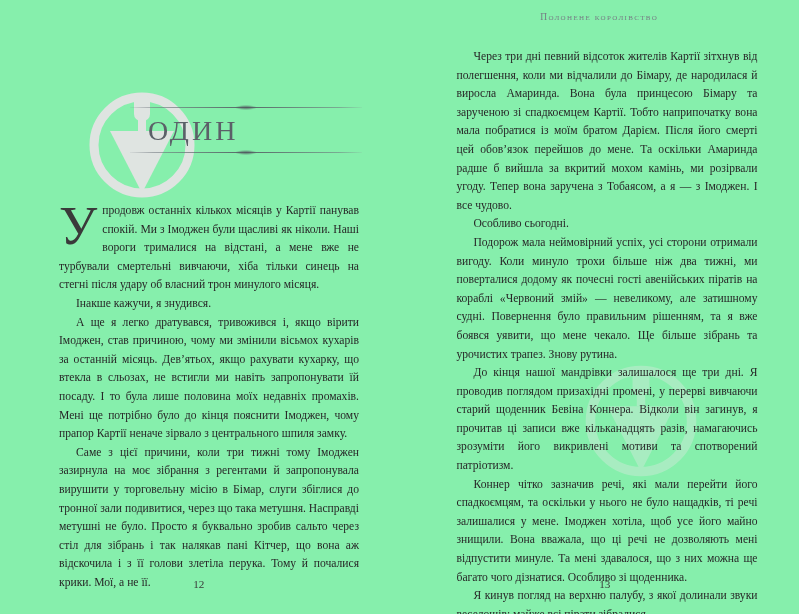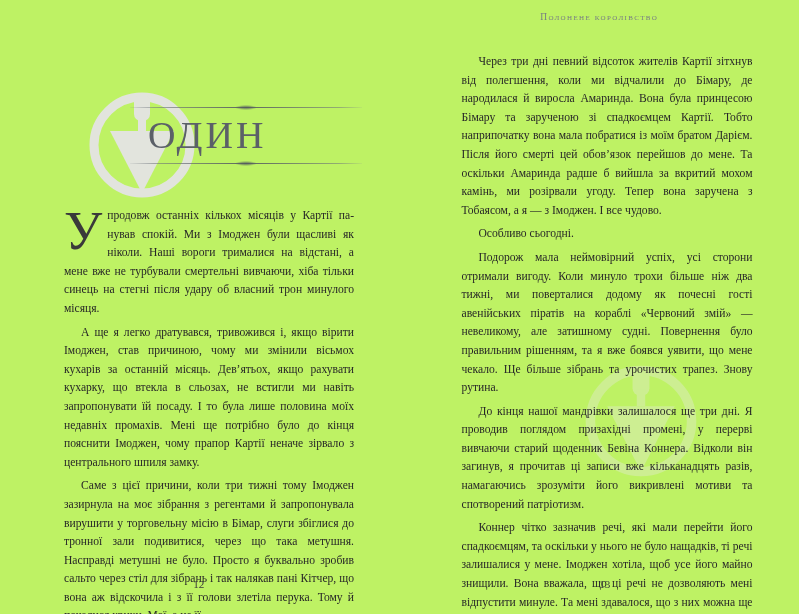--- a/index.html
+++ b/index.html
@@ -21,21 +21,21 @@
     inset: 0;
     display: flex;
     background: #fefefe;
   }
 
   .page {
     position: relative;
     width: 399.5px;
     height: 614px;
     overflow: hidden;
-    background: #bef264;
+    background: #86efac;
   }
   .page.right { width: 399.5px; }
 
   
   .watermark {
     position: absolute;
     pointer-events: none;
     z-index: 0;
   }
   .watermark.left {
@@ -103,21 +103,21 @@
     top: 1px;
     width: 22px;
     height: 5px;
     margin-left: -11px;
     background: radial-gradient(ellipse at center,
         rgba(80,86,94,0.80) 0%,
         rgba(80,86,94,0.45) 40%,
         rgba(80,86,94,0.0) 72%);
   }
   .chapter-title {
-    font-size: 38px;
+    font-size: 28px;
     letter-spacing: 3px;
     color: #5b6068;
     text-align: left;
     padding: 5px 0 4px 18px;
     line-height: 1.05;
     font-family: "Liberation Serif", "DejaVu Serif", serif;
   }
 
   
   .body-col {
@@ -134,21 +134,21 @@
     left: 59px;
     top: 202px;
     width: 300px;
   }
   .body-col.right {
     left: 57px;
     top: 48px;
     width: 301px;
   }
   .body-col p {
-    margin: 5px;
+    margin: 0;
     text-indent: 17px;
   }
 
   
   .dropcap-para {
     text-indent: 0 !important;
     position: relative;
   }
   .dropcap {
     float: left;
@@ -191,20 +191,21 @@
     <div class="chapter-head">
       <div class="rule"></div>
       <div class="chapter-title">ОДИН</div>
       <div class="rule"></div>
     </div>
 
     <div class="body-col left">
       <p class="dropcap-para">
         <span class="dropcap">У</span><span>продовж останніх кількох місяців у Картії па­нував спокій. Ми з Імоджен були щасливі як ніколи. Наші вороги трималися на відстані, а мене вже не турбували смертельні вивчаючи, хіба тільки синець на стегні після удару об власний трон минулого місяця.</span>
       </p>
+      <p>Інакше кажучи, я знудився.</p>
       <p>А ще я легко дратувався, тривожився і, якщо ві­рити Імоджен, став причиною, чому ми змінили вісьмох кухарів за останній місяць. Дев’ятьох, якщо рахувати кухарку, що втекла в сльозах, не встигли ми навіть запропонувати їй посаду. І то була лише половина моїх недавніх промахів. Мені ще потрібно було до кінця пояснити Імоджен, чому прапор Картії неначе зірвало з центрального шпиля замку.</p>
       <p>Саме з цієї причини, коли три тижні тому Імоджен зазирнула на моє зібрання з регентами й запропону­вала вирушити у торговельну місію в Бімар, слуги збіглися до тронної зали подивитися, через що така метушня. Насправді метушні не було. Просто я бук­вально зробив сальто через стіл для зібрань і так на­лякав пані Кітчер, що вона аж відскочила і з її голови злетіла перука. Тому й почалися крики. Мої, а не її.</p>
     </div>
 
     <div class="folio left-folio">12</div>
   </div>
 
   <div class="page right">
 
     <div class="watermark right">

